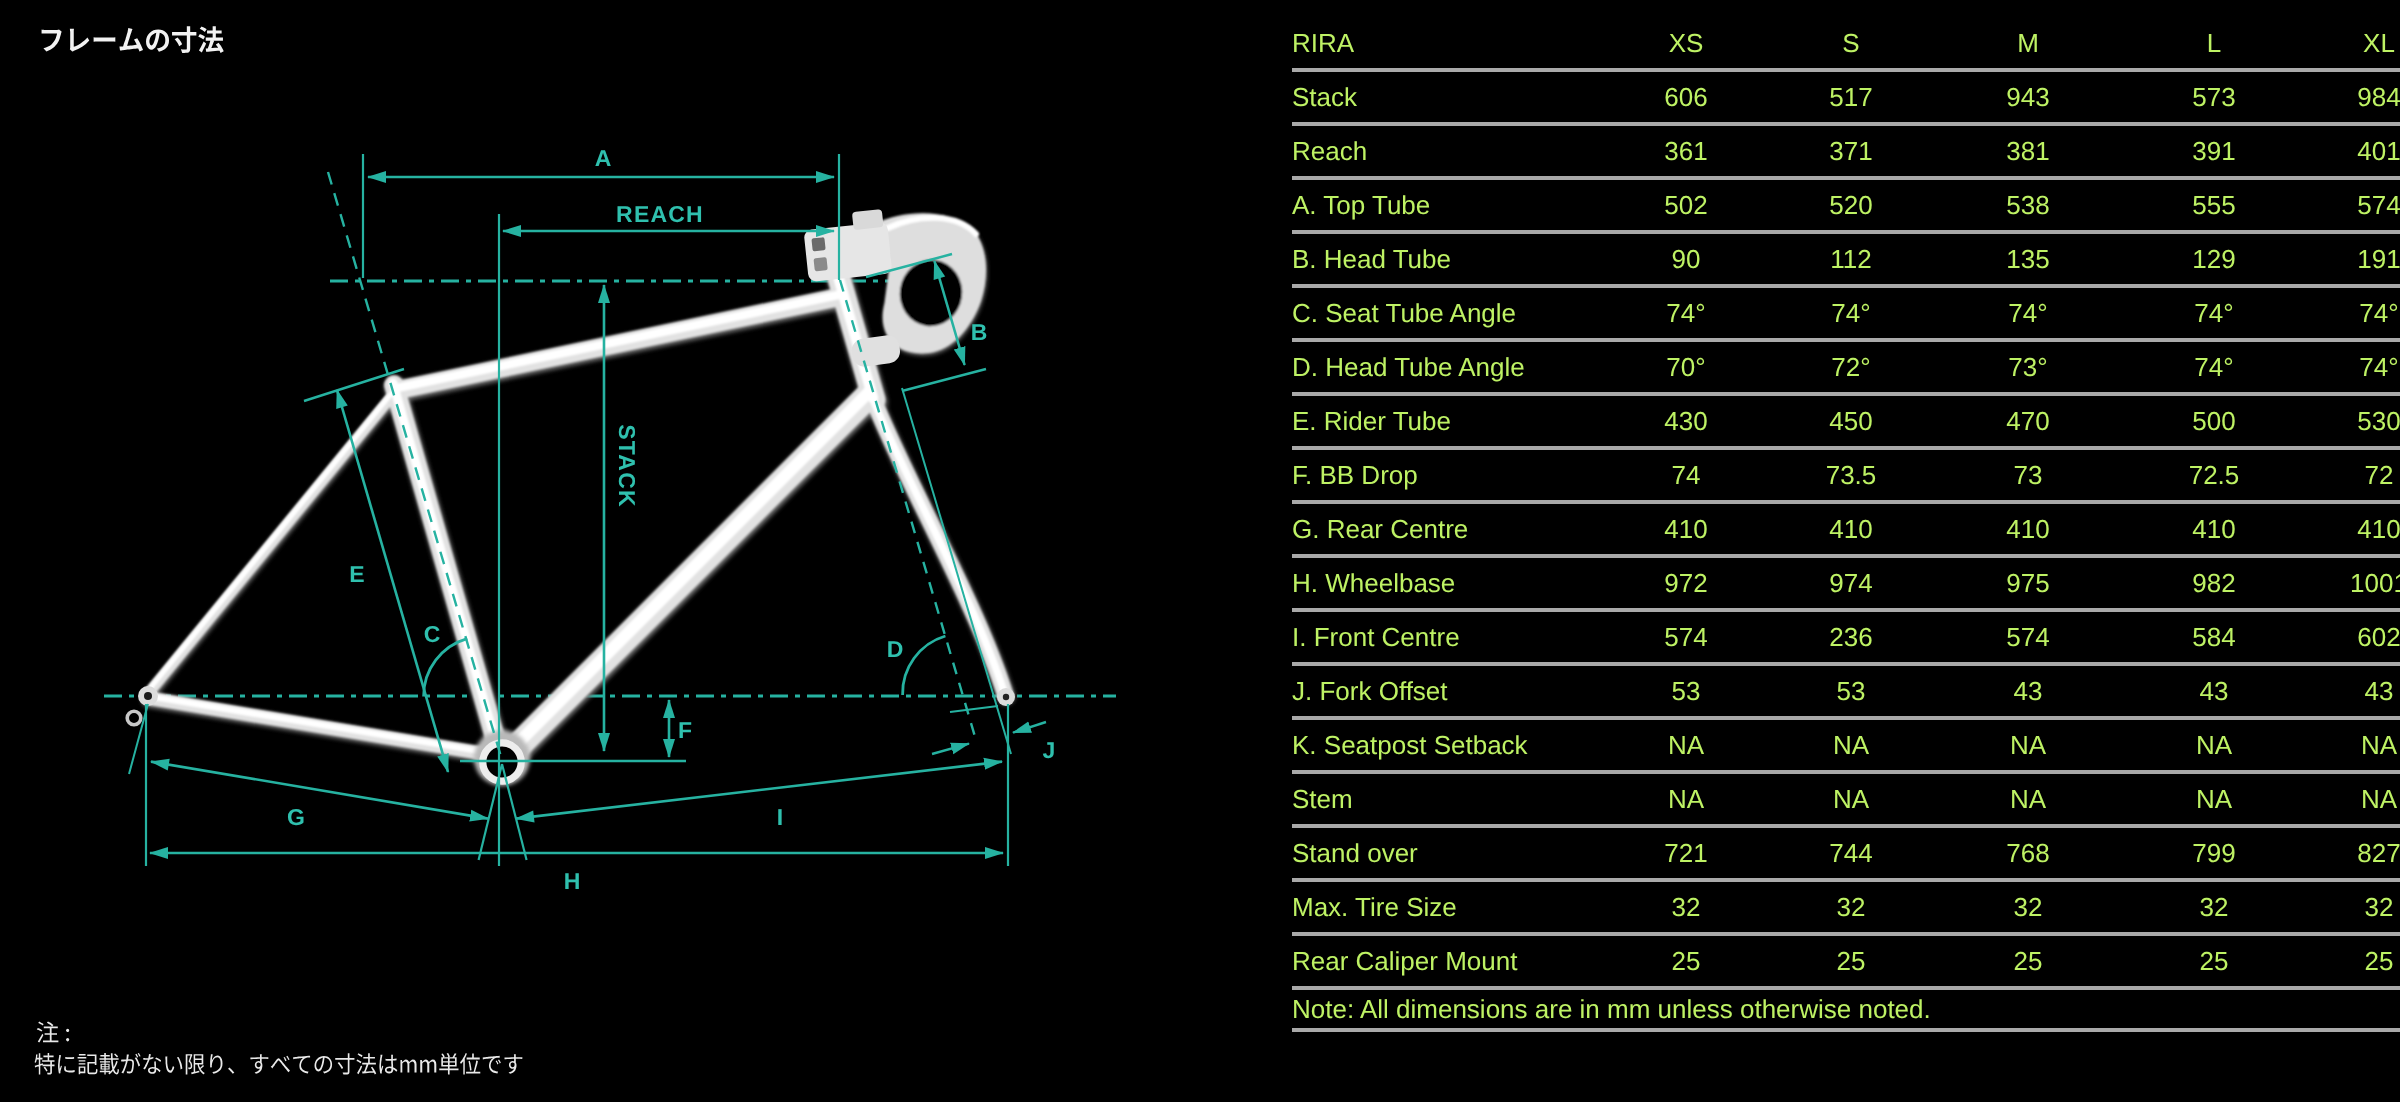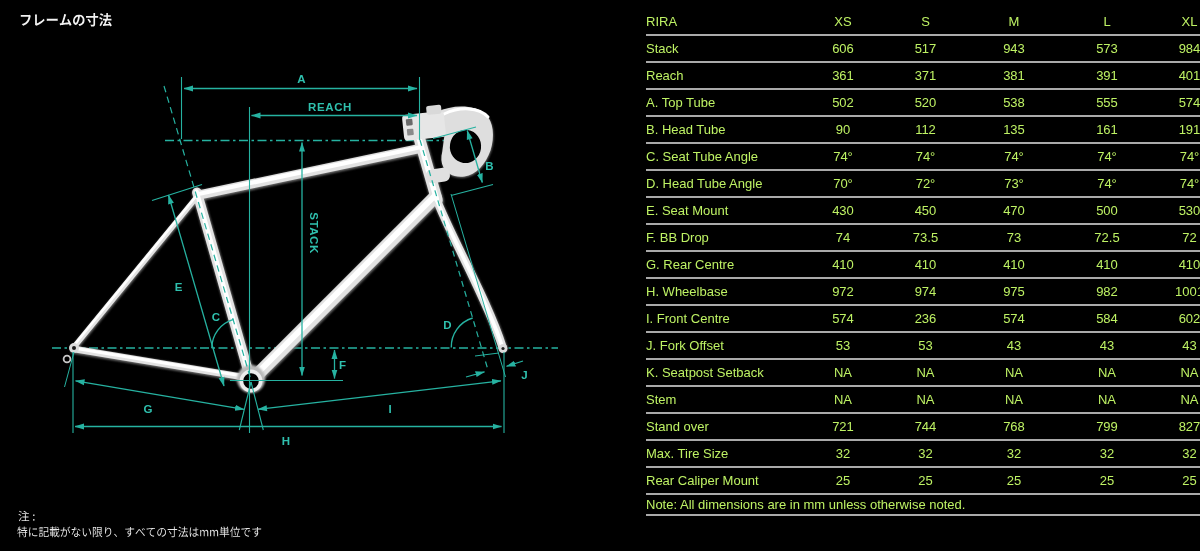--- a/index.html
+++ b/index.html
@@ -176,41 +176,41 @@
         <span class="c">520</span>
         <span class="c">538</span>
         <span class="c">555</span>
         <span class="c">574</span>
       </div>
 <div class="r">
         <span class="c0">B. Head Tube</span>
         <span class="c">90</span>
         <span class="c">112</span>
         <span class="c">135</span>
-        <span class="c">161</span>
+        <span class="c">129</span>
         <span class="c">191</span>
       </div>
 <div class="r">
         <span class="c0">C. Seat Tube Angle</span>
         <span class="c">74°</span>
         <span class="c">74°</span>
         <span class="c">74°</span>
         <span class="c">74°</span>
         <span class="c">74°</span>
       </div>
 <div class="r">
         <span class="c0">D. Head Tube Angle</span>
         <span class="c">70°</span>
         <span class="c">72°</span>
         <span class="c">73°</span>
         <span class="c">74°</span>
         <span class="c">74°</span>
       </div>
 <div class="r">
-        <span class="c0">E. Seat Mount</span>
+        <span class="c0">E. Rider Tube</span>
         <span class="c">430</span>
         <span class="c">450</span>
         <span class="c">470</span>
         <span class="c">500</span>
         <span class="c">530</span>
       </div>
 <div class="r">
         <span class="c0">F. BB Drop</span>
         <span class="c">74</span>
         <span class="c">73.5</span>

